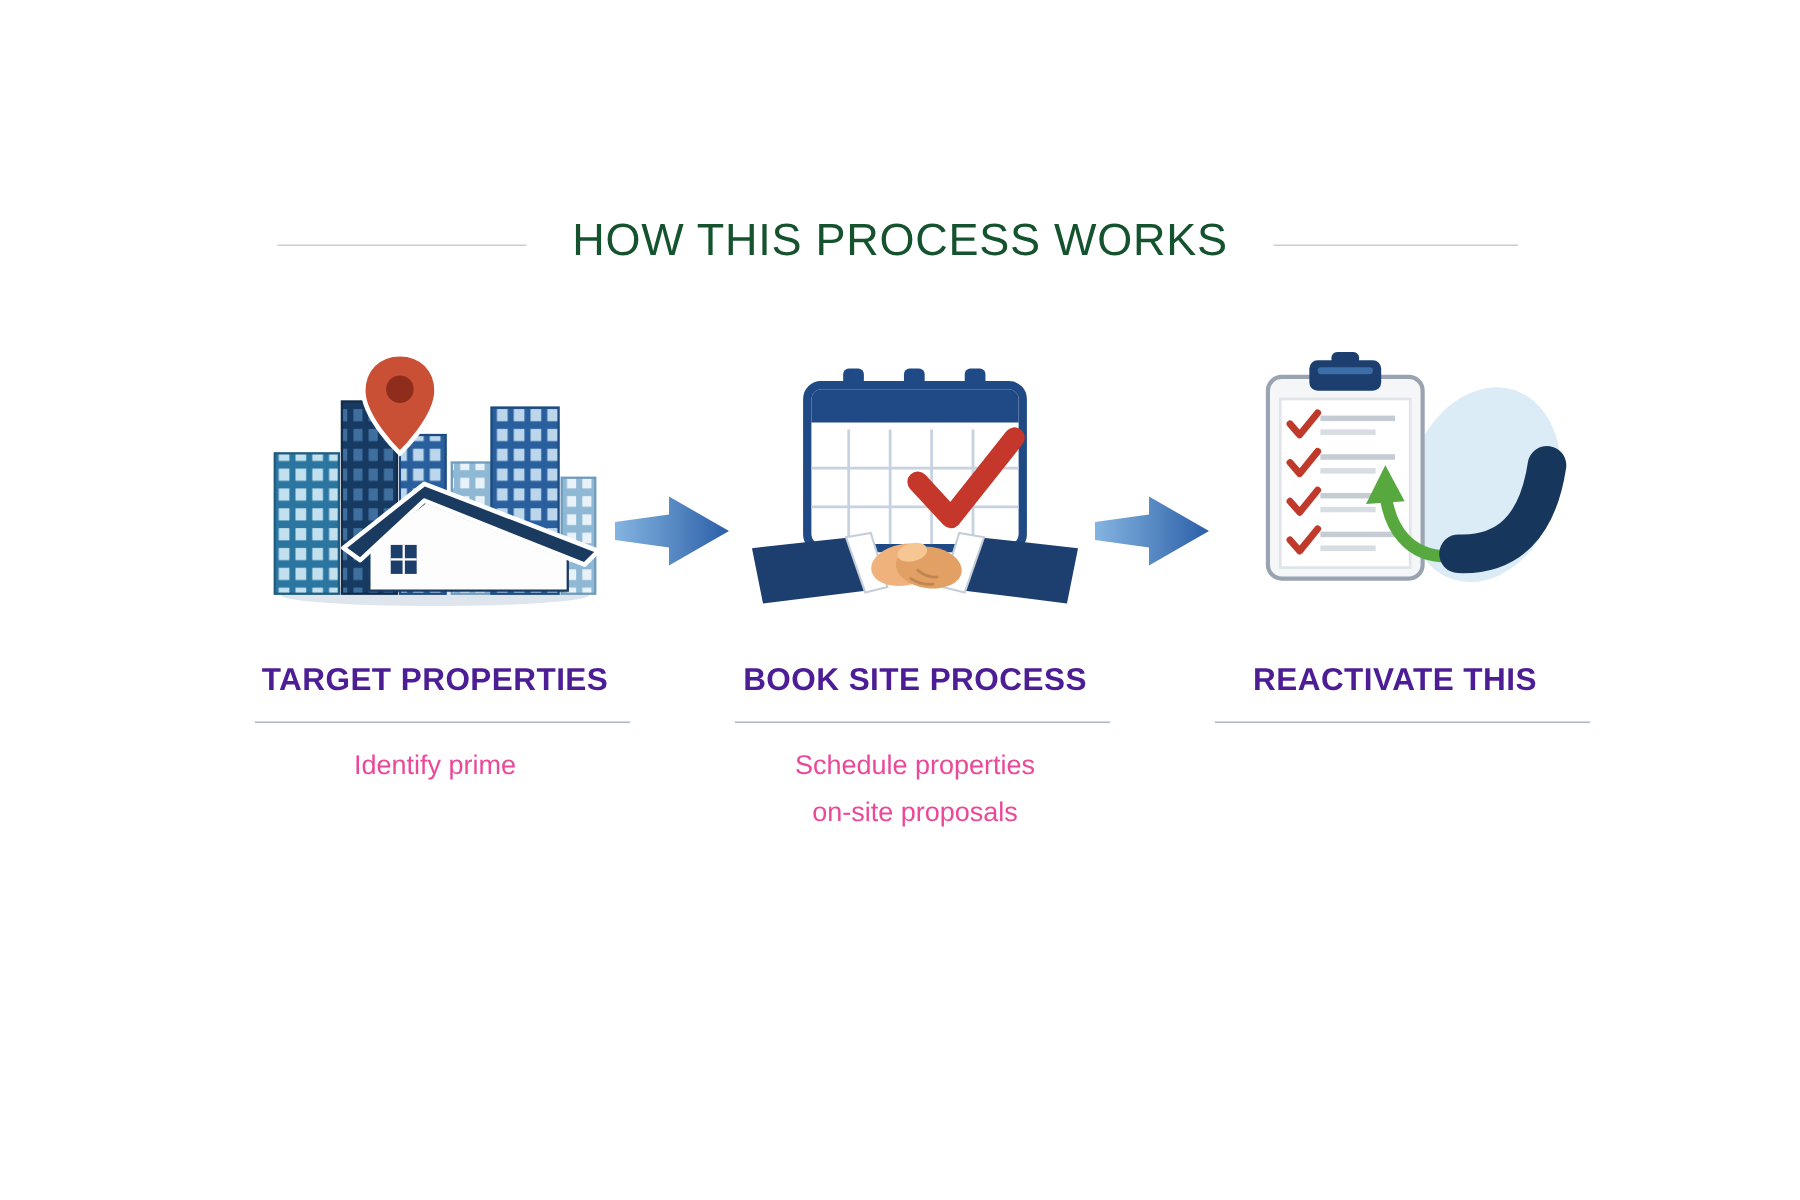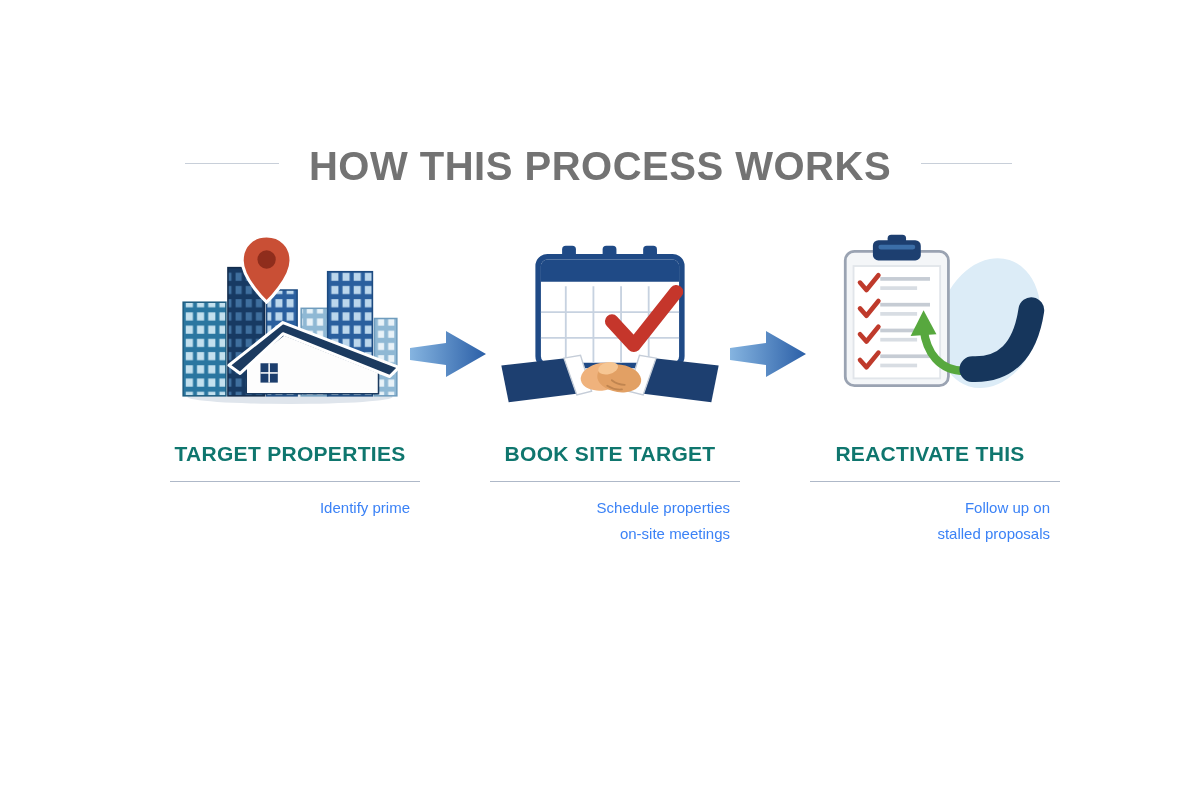--- a/index.html
+++ b/index.html
@@ -7,36 +7,36 @@
   body { font-family:"Liberation Sans", sans-serif; }
   .canvas {
     position:relative; width:1200px; height:800px; margin:0 auto;
     background:#ffffff; overflow:hidden;
   }
   
   .header { position:absolute; left:0; right:0; top:144px; height:40px; text-align:center; }
   .header-line { position:absolute; left:185px; right:188px; top:19px; height:1px; background:#c8cfd9; }
   .title {
     position:relative; display:inline-block; background:#ffffff; padding:0 30px;
-    font-size:40px; font-weight:bold; color:#737373; letter-spacing:.5px; white-space:nowrap;
+    font-size:30px; font-weight:normal; color:#14532d; letter-spacing:.5px; white-space:nowrap;
   }
   
   .steps {
     position:absolute; top:228px; left:170px; width:860px;
     display:flex; align-items:flex-start; justify-content:space-between;
   }
   .step { width:240px; text-align:center; }
   .icon-wrap { width:240px; height:178px; display:flex; align-items:flex-end; justify-content:center; }
   .step-title {
-    margin-top:36px; font-size:21px; font-weight:bold; color:#0f766e;
+    margin-top:36px; font-size:21px; font-weight:bold; color:#4c1d95;
     letter-spacing:.3px; white-space:nowrap;
   }
   .step-divider { width:250px; height:1px; background:#aeb8c8; margin:15px auto 0; }
   .step-desc {
-    margin-top:13px; font-size:15px; color:#3b82f6; line-height:1.72; white-space:nowrap;text-align:right;
+    margin-top:13px; font-size:18px; color:#ec4899; line-height:1.72; white-space:nowrap;
   }
   .flow-arrow { width:80px; margin-top:96px; flex:0 0 auto; }
   svg { display:block; }
 </style>
 </head>
 <body>
 
 <div class="canvas">
 
   <div class="header">
@@ -132,25 +132,25 @@
             <path d="M238 146 L166 138 L150 176 L230 186 Z" fill="#1d3f70"></path>
             <path d="M70 138 L88 135 L100 174 L84 178 Z" fill="#ffffff" stroke="#c5cdd8" stroke-width="1.5"></path>
             <path d="M170 138 L152 135 L140 174 L156 178 Z" fill="#ffffff" stroke="#c5cdd8" stroke-width="1.5"></path>
             <ellipse cx="112" cy="158" rx="24" ry="15" fill="#efb27c" transform="rotate(-10 112 158)"></ellipse>
             <ellipse cx="130" cy="160" rx="24" ry="15" fill="#e2a064" transform="rotate(8 130 160)"></ellipse>
             <ellipse cx="118" cy="149" rx="11" ry="6.5" fill="#f6c693" transform="rotate(-14 118 149)"></ellipse>
             <path d="M122 162 q6 5 14 5 M117 168 q8 5 16 4" fill="none" stroke="#c08550" stroke-width="2" stroke-linecap="round"></path>
           </g>
         </svg>
       </div>
-      <div class="step-title">BOOK SITE TARGET</div>
+      <div class="step-title">BOOK SITE PROCESS</div>
       <div class="step-divider"></div>
       <div class="step-desc">
         <span>Schedule properties</span><br>
-        <span>on-site meetings</span>
+        <span>on-site proposals</span>
       </div>
     </div>
 
     <div class="flow-arrow">
       <svg width="80" height="60" viewBox="0 0 80 60">
         <defs>
           <linearGradient id="ag2" x1="0" y1="0" x2="1" y2="0">
             <stop offset="0" stop-color="#85b4e0"></stop>
               <stop offset="1" stop-color="#2b5fa7"></stop>
           </linearGradient>
@@ -186,20 +186,16 @@
           </g>
           <g>
             <path d="M158 152 C130 152 116 132 113 106" fill="none" stroke="#57a83e" stroke-width="9"></path>
             <polygon points="99,114 113,86 127,112" fill="#57a83e"></polygon>
           </g>
           <path d="M166 150 Q220 152 230 86" fill="none" stroke="#16365c" stroke-width="28" stroke-linecap="round"></path>
         </svg>
       </div>
       <div class="step-title">REACTIVATE THIS</div>
       <div class="step-divider"></div>
-      <div class="step-desc">
-        <span>Follow up on</span><br>
-        <span>stalled proposals</span>
-      </div>
     </div>
 
   </div>
 </div>
 
 </body></html>

